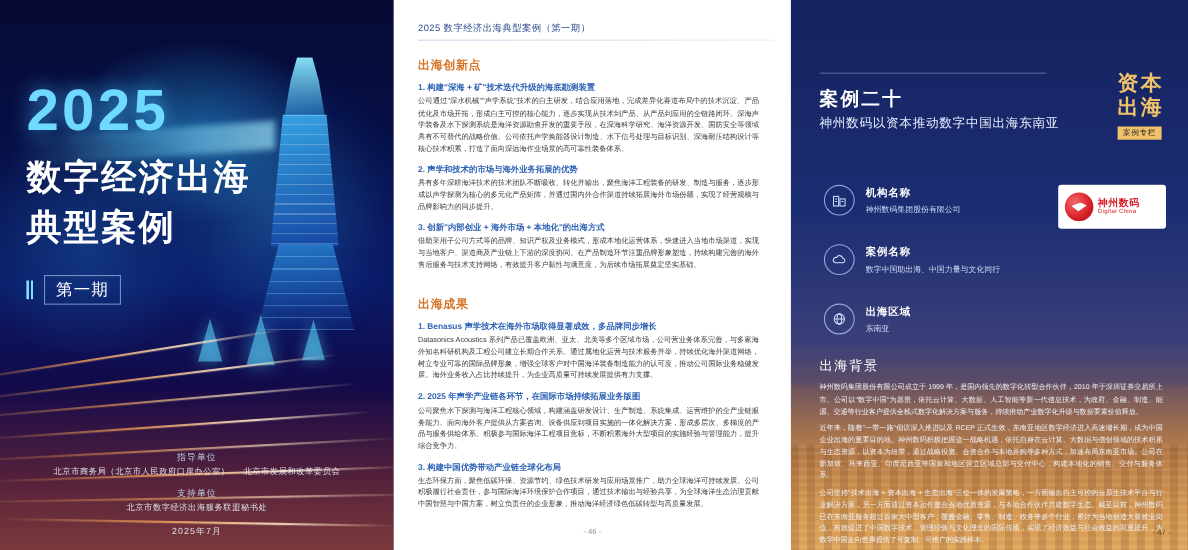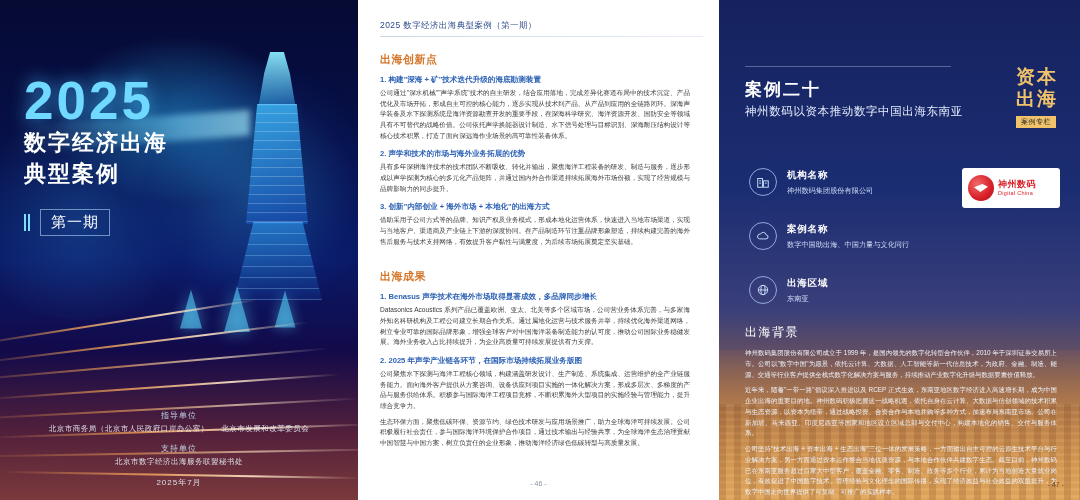--- a/index.html
+++ b/index.html
@@ -136,21 +136,22 @@
   }
   .cover-year {
     font-size: 53px;
     font-weight: bold;
     color: #6fd9ff;
     letter-spacing: 3px;
     line-height: 1;
     text-shadow: 0 0 18px rgba(70,190,255,0.8);
   }
   .cover-title {
-    font-size: 22px;
+    margin-top: 12px;
+    font-size: 32px;
     font-weight: bold;
     color: #ffffff;
     letter-spacing: 2px;
     line-height: 1.42;
   }
   .cover-issue {
     margin-top: 20px;
     display: inline-flex;
     align-items: center;
     gap: 7px;
@@ -485,20 +486,21 @@
       <p class="para">借助采用子公司方式等的品牌、知识产权及业务模式，形成本地化运营体系，快速进入当地市场渠道，实现与当地客户、渠道商及产业链上下游的深度协同。在产品制造环节注重品牌形象塑造，持续构建完善的海外售后服务与技术支持网络，有效提升客户黏性与满意度，为后续市场拓展奠定坚实基础。</p>
 
       <div class="sec-head">出海成果</div>
 
       <div class="sub-head">1. Benasus 声学技术在海外市场取得显著成效，多品牌同步增长</div>
       <p class="para">Datasonics Acoustics 系列产品已覆盖欧洲、亚太、北美等多个区域市场，公司营业务体系完善，与多家海外知名科研机构及工程公司建立长期合作关系。通过属地化运营与技术服务并举，持续优化海外渠道网络，树立专业可靠的国际品牌形象，增强全球客户对中国海洋装备制造能力的认可度，推动公司国际业务稳健发展。海外业务收入占比持续提升，为企业高质量可持续发展提供有力支撑。</p>
 
       <div class="sub-head">2. 2025 年声学产业链各环节，在国际市场持续拓展业务版图</div>
       <p class="para">公司聚焦水下探测与海洋工程核心领域，构建涵盖研发设计、生产制造、系统集成、运营维护的全产业链服务能力。面向海外客户提供从方案咨询、设备供应到项目实施的一体化解决方案，形成多层次、多梯度的产品与服务供给体系。积极参与国际海洋工程项目竞标，不断积累海外大型项目的实施经验与管理能力，提升综合竞争力。</p>
 
+      <div class="sub-head">3. 构建中国优势带动产业链全球化布局</div>
       <p class="para">生态环保方面，聚焦低碳环保、资源节约、绿色技术研发与应用场景推广，助力全球海洋可持续发展。公司积极履行社会责任，参与国际海洋环境保护合作项目，通过技术输出与经验共享，为全球海洋生态治理贡献中国智慧与中国方案，树立负责任的企业形象，推动海洋经济绿色低碳转型与高质量发展。</p>
 
     </div>
 
     <div class="mid-pageno">- 46 -</div>
   </div>
 
   <div class="right">
     <div class="right-city"></div>
 

